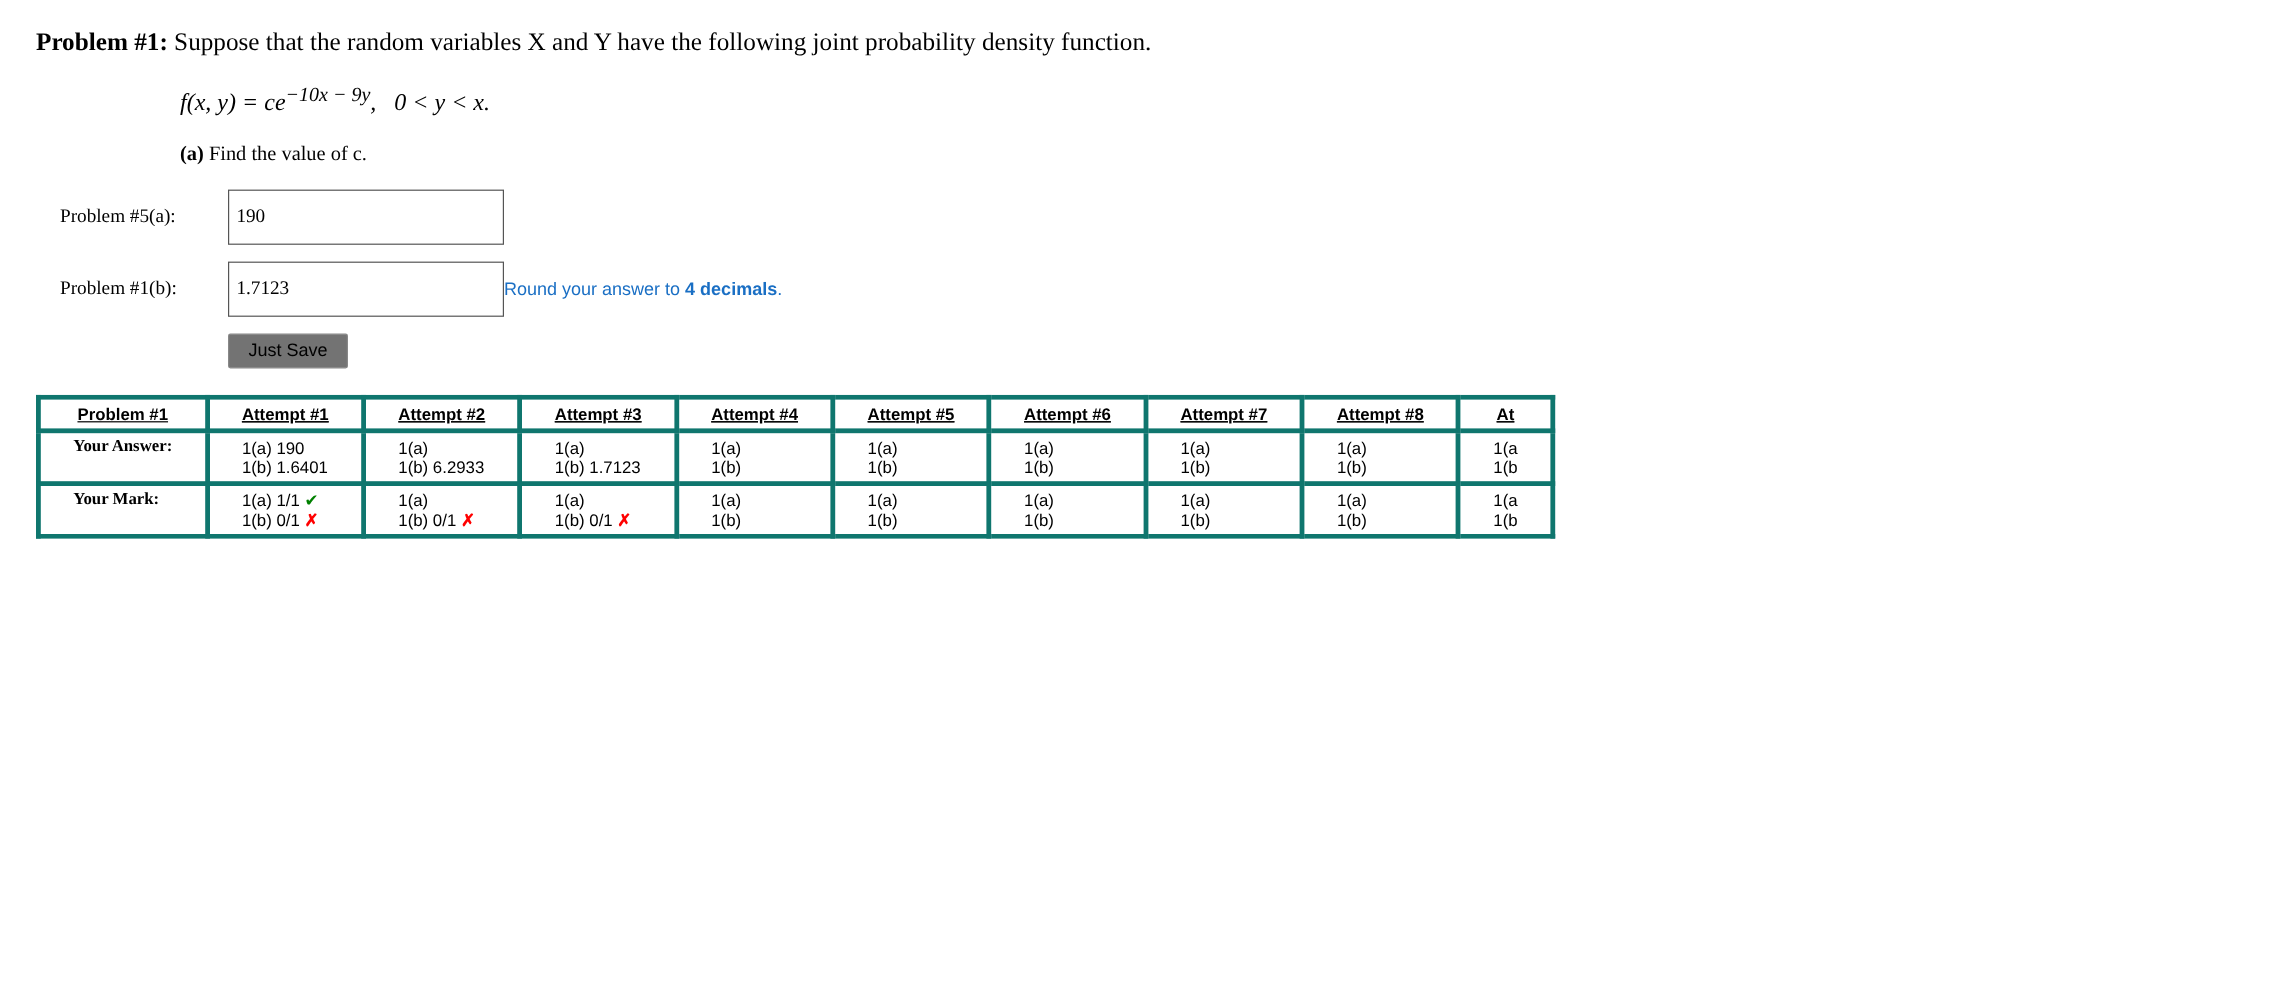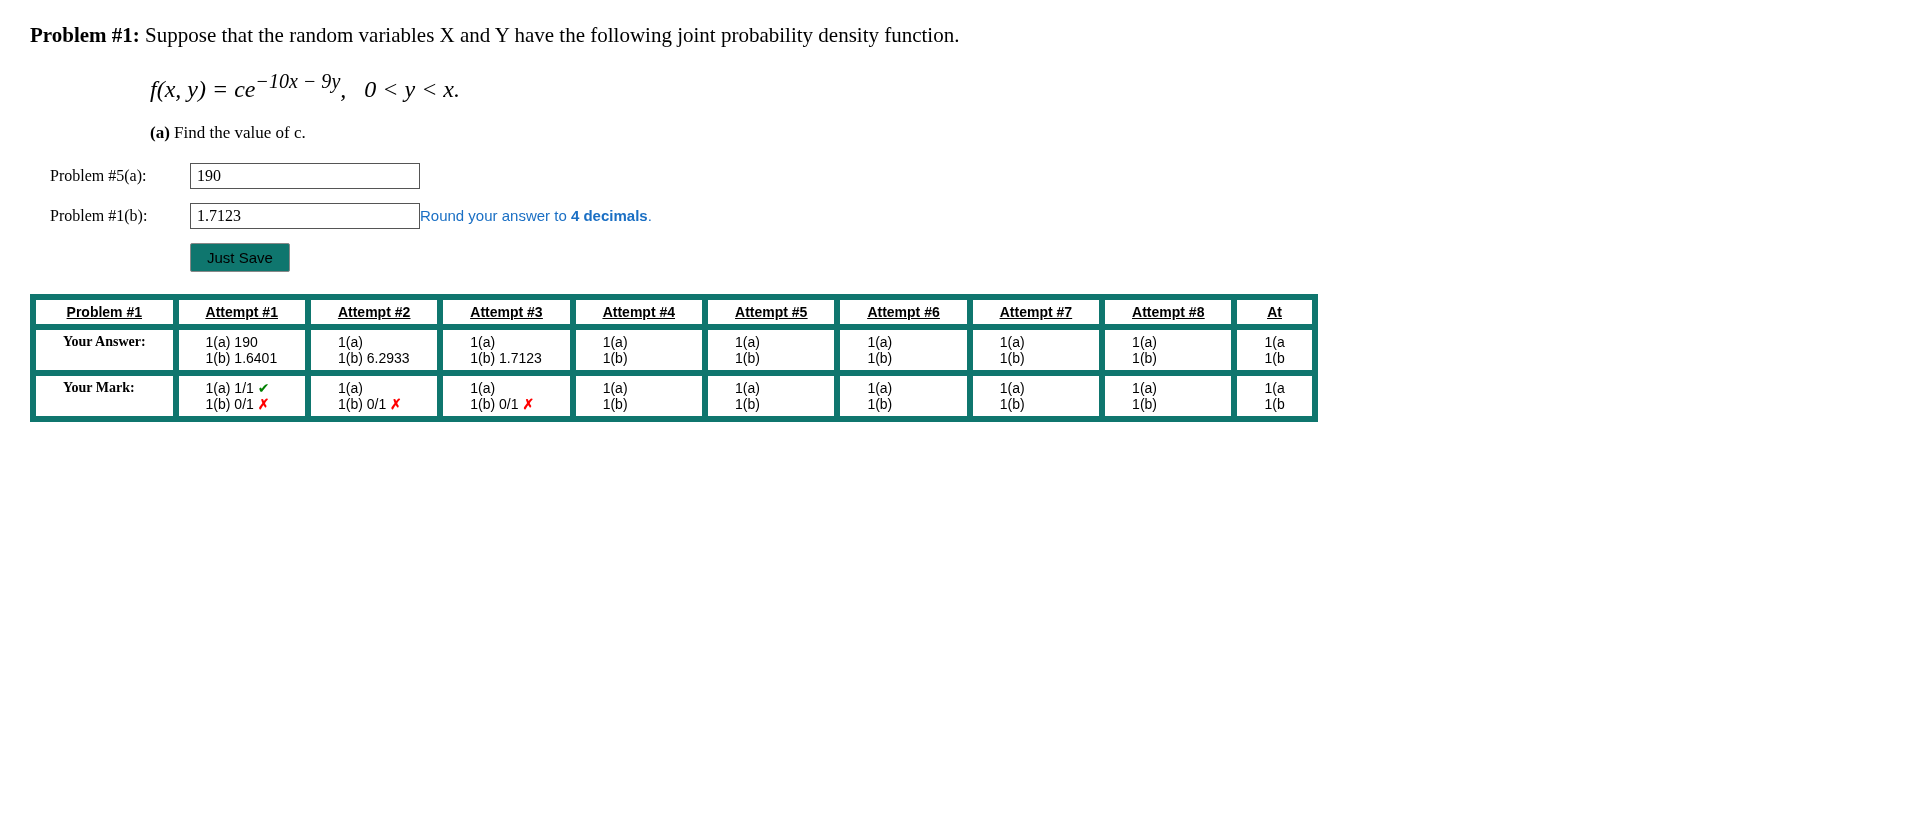--- a/index.html
+++ b/index.html
@@ -15,21 +15,21 @@
       margin-bottom: 18px;
       line-height: 1.5;
     }
     .problem-header strong {
       font-weight: bold;
     }
     .formula-block {
       margin-left: 120px;
       margin-bottom: 20px;
       font-style: italic;
-      font-size: 24px;
+      font-size: 20px;
     }
     .parts-block {
       margin-left: 120px;
       margin-bottom: 20px;
     }
     .parts-block .part {
       margin-bottom: 8px;
       font-size: 17px;
     }
     .input-row {
@@ -37,21 +37,21 @@
       align-items: center;
       margin-bottom: 14px;
       margin-left: 20px;
     }
     .input-label {
       font-size: 16px;
       min-width: 140px;
     }
     .answer-input {
       border: 1px solid #555;
-      padding: 3px 6px;
+      padding: 13px 6px;
       font-size: 16px;
       width: 230px;
       font-family: Times New Roman, serif;
     }
     .hint-text {
       color: #1a6fc4;
       font-size: 15px;
       font-family: Arial, sans-serif;
     }
     .hint-text strong {
@@ -61,38 +61,38 @@
       display: flex;
       gap: 12px;
       margin-left: 160px;
       margin-bottom: 22px;
       margin-top: 6px;
     }
     .btn {
       padding: 5px 16px;
       font-size: 15px;
       font-family: Arial, sans-serif;
-      background: #0f766e;
+      background: #737373;
       border: 1px solid #888;
       cursor: pointer;
       border-radius: 2px;
     }
 
     
     .attempts-table {
       border-collapse: collapse;
       font-size: 14px;
       font-family: Arial, sans-serif;
       width: 100%;
       overflow-x: auto;
       display: block;
       white-space: nowrap;
     }
     .attempts-table th, .attempts-table td {
-      border: 6px solid #0f766e;
+      border: 4px solid #0f766e;
       padding: 4px 27px;
       vertical-align: top;
     }
     .attempts-table th {
       font-weight: bold;
       text-decoration: underline;
       background: #fff;
     }
     .attempts-table td.row-header {
       font-weight: bold;

